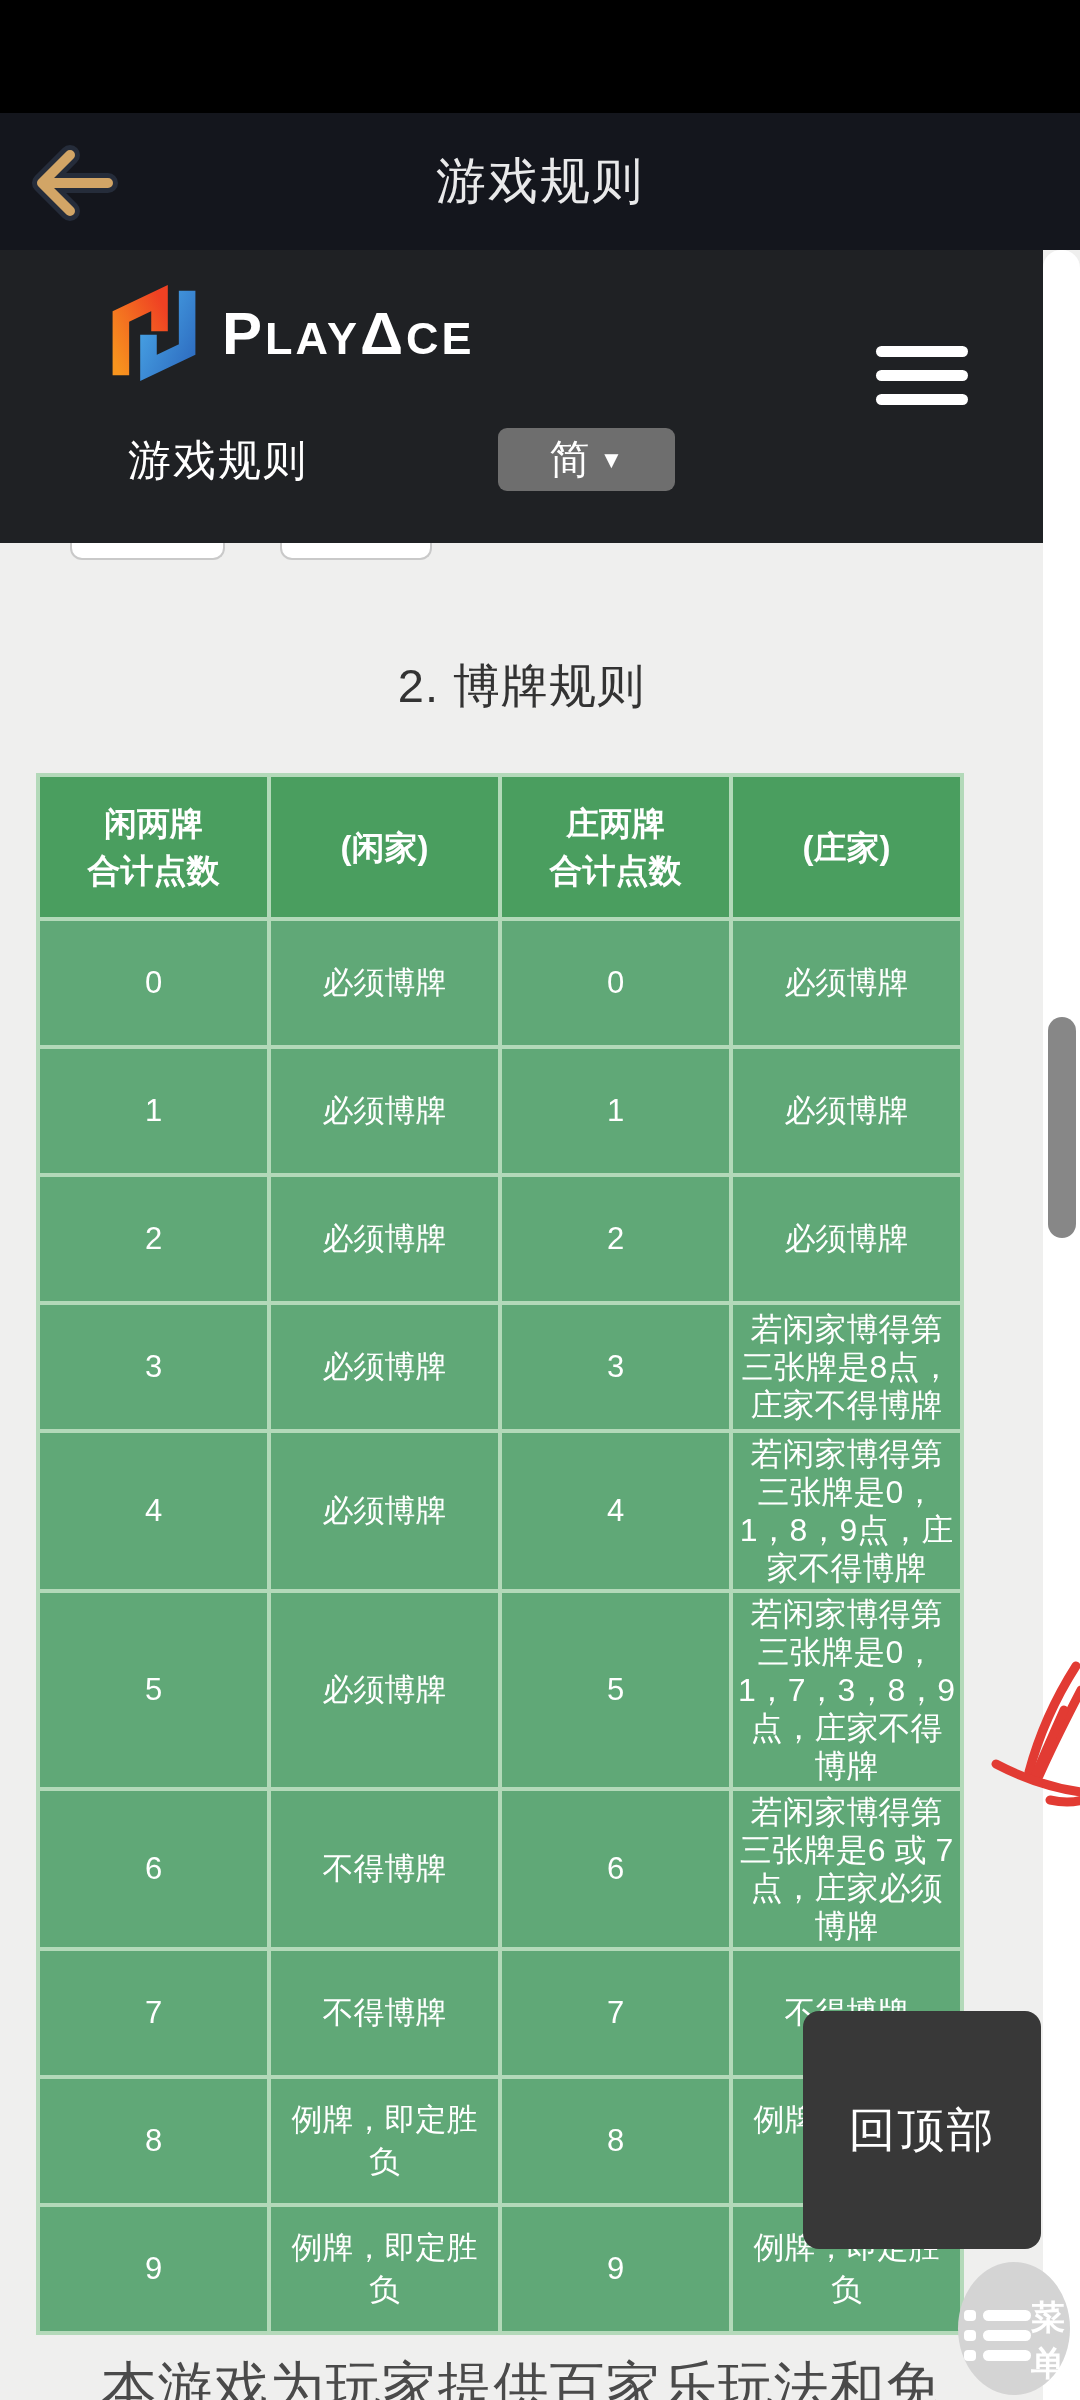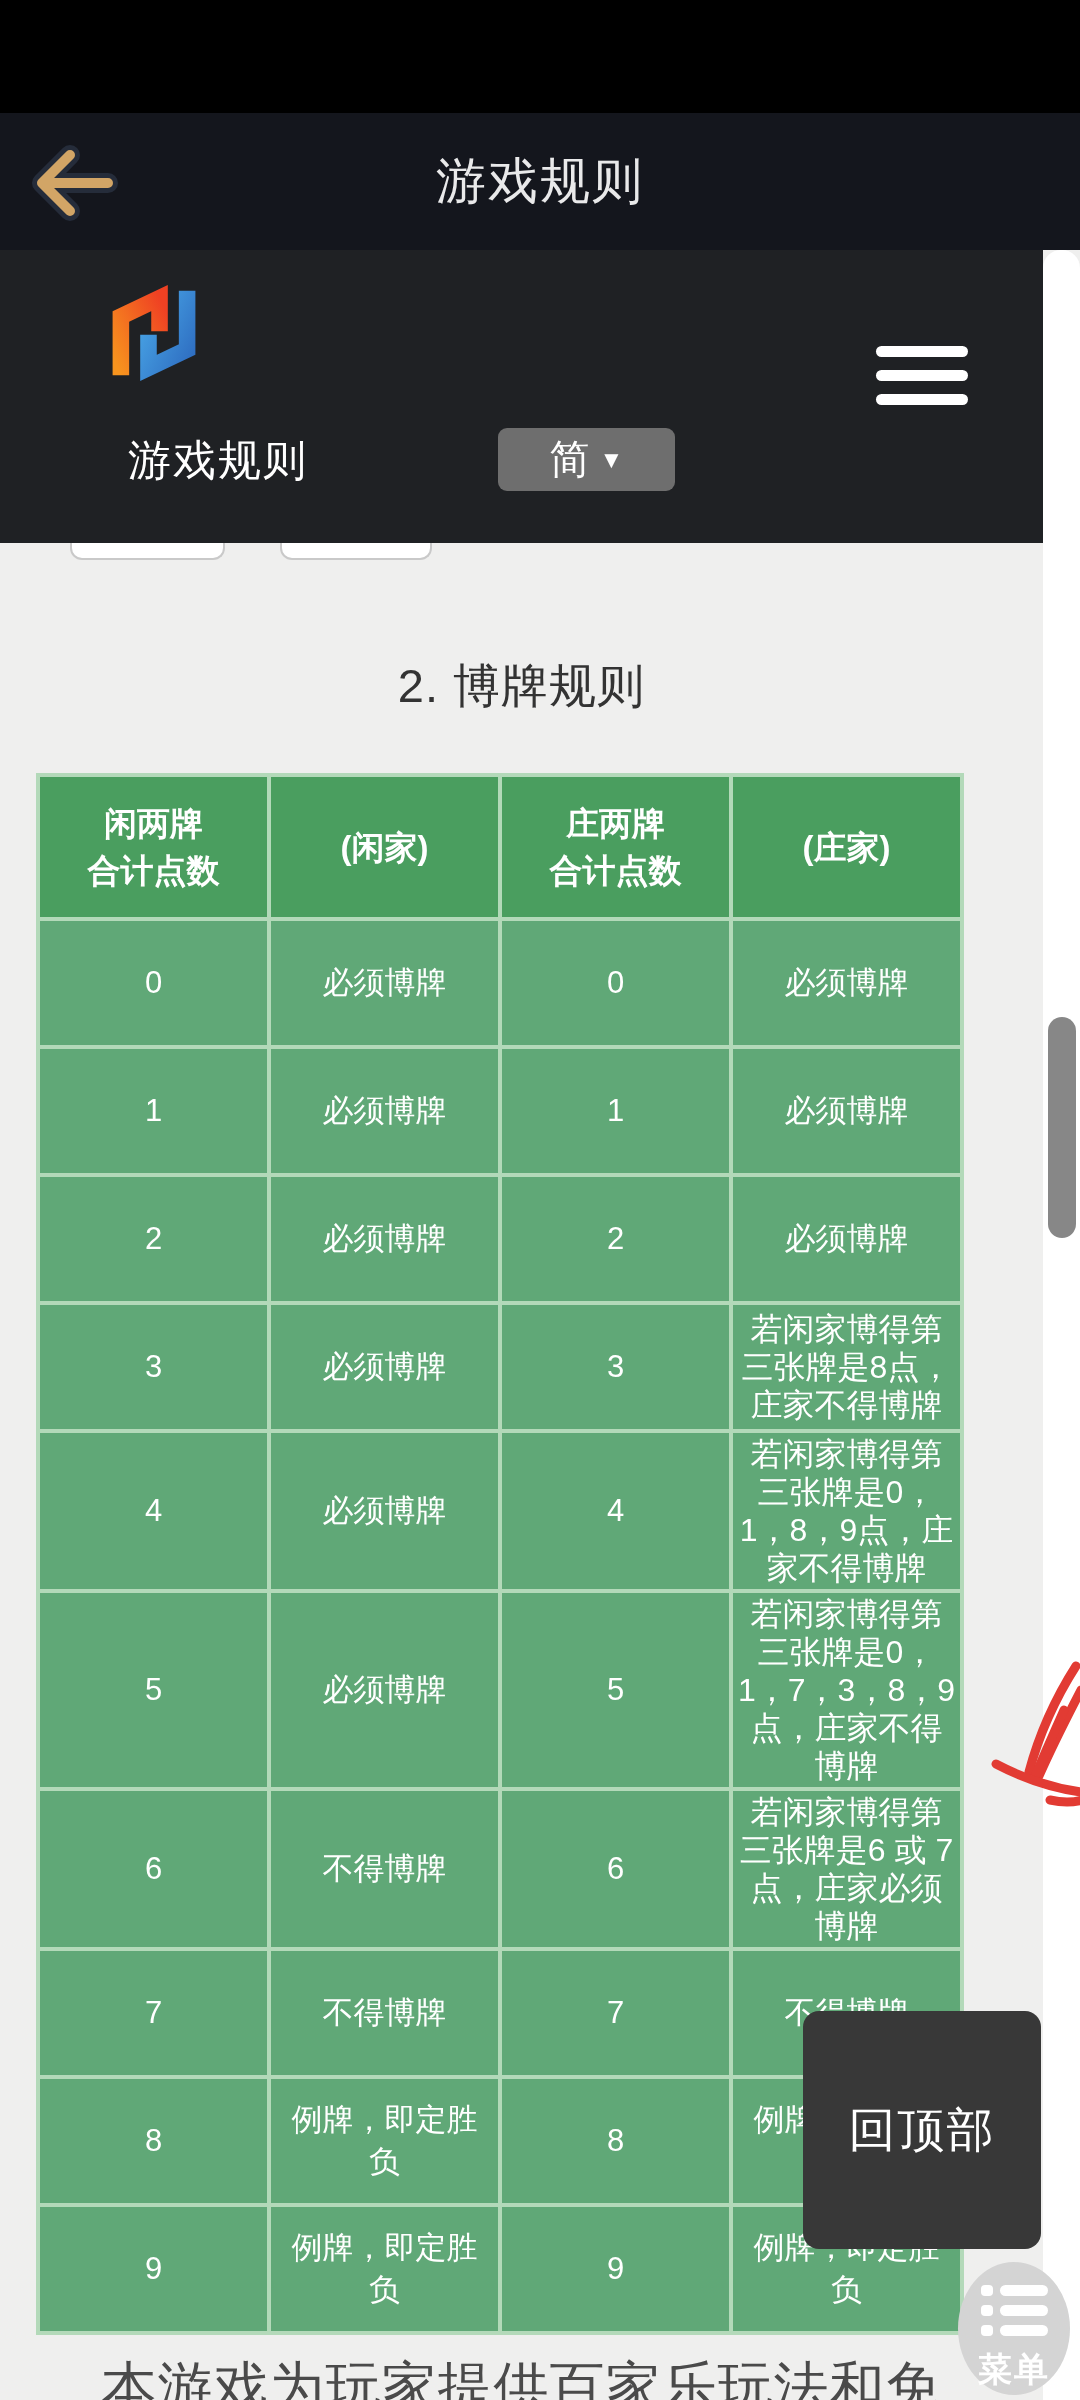--- a/index.html
+++ b/index.html
@@ -81,21 +81,21 @@
     border-radius:14px;cursor:pointer;}
 
   
   #back-to-top{
     left:803px;top:2011px;width:238px;height:238px;background:#383838;border-radius:16px;
     display:flex;align-items:center;justify-content:center;color:#fff;font-size:47px;
     letter-spacing:2px;cursor:pointer;z-index:6;border:none;
   }
   #floating-menu{
     left:958px;top:2262px;width:112px;height:133px;background:#d4d4d4;border-radius:50%;
-    z-index:7;cursor:pointer;display:flex;flex-direction:column;align-items:center;
+    z-index:7;cursor:pointer;display:flex;flex-direction:row;align-items:center;
     justify-content:flex-start;padding-top:23px;box-sizing:border-box;border:none;
   }
   #floating-menu .row{display:flex;align-items:center;gap:7px;margin-bottom:9px;}
   #floating-menu .dot{width:12px;height:11px;background:#fff;border-radius:4px;}
   #floating-menu .line{width:48px;height:11px;background:#fff;border-radius:6px;}
   #floating-menu .lbl{color:#fff;font-size:34px;font-weight:bold;margin-top:2px;letter-spacing:2px;}
 
   #red-scribble{left:988px;top:1650px;width:95px;height:175px;z-index:5;pointer-events:none;}
 </style>
 </head>
@@ -122,20 +122,21 @@
             <stop offset="1" stop-color="#ef4123"></stop>
         </linearGradient>
         <linearGradient id="bg2" x1="0" y1="0" x2="1" y2="1">
           <stop offset="0" stop-color="#4aa8e8"></stop>
             <stop offset="1" stop-color="#2f6fc2"></stop>
         </linearGradient>
       </defs>
       <path d="M14,96 L14,32 L56,12 L56,48" fill="none" stroke="url(#og)" stroke-width="18"></path>
       <path d="M86,4 L86,68 L44,88 L44,52" fill="none" stroke="url(#bg2)" stroke-width="18"></path>
     </svg>
+    <span class="word"><span class="big">P</span><span class="sml">LAY</span><span class="big">Δ</span><span class="sml">CE</span></span>
   </div>
   <div id="hamburger">
     <div class="bar"></div>
     <div class="bar"></div>
     <div class="bar"></div>
   </div>
   <div id="page-label">游戏规则</div>
   <button id="lang-btn">
     <span class="lbl">简</span>
     <span class="caret">▼</span>

